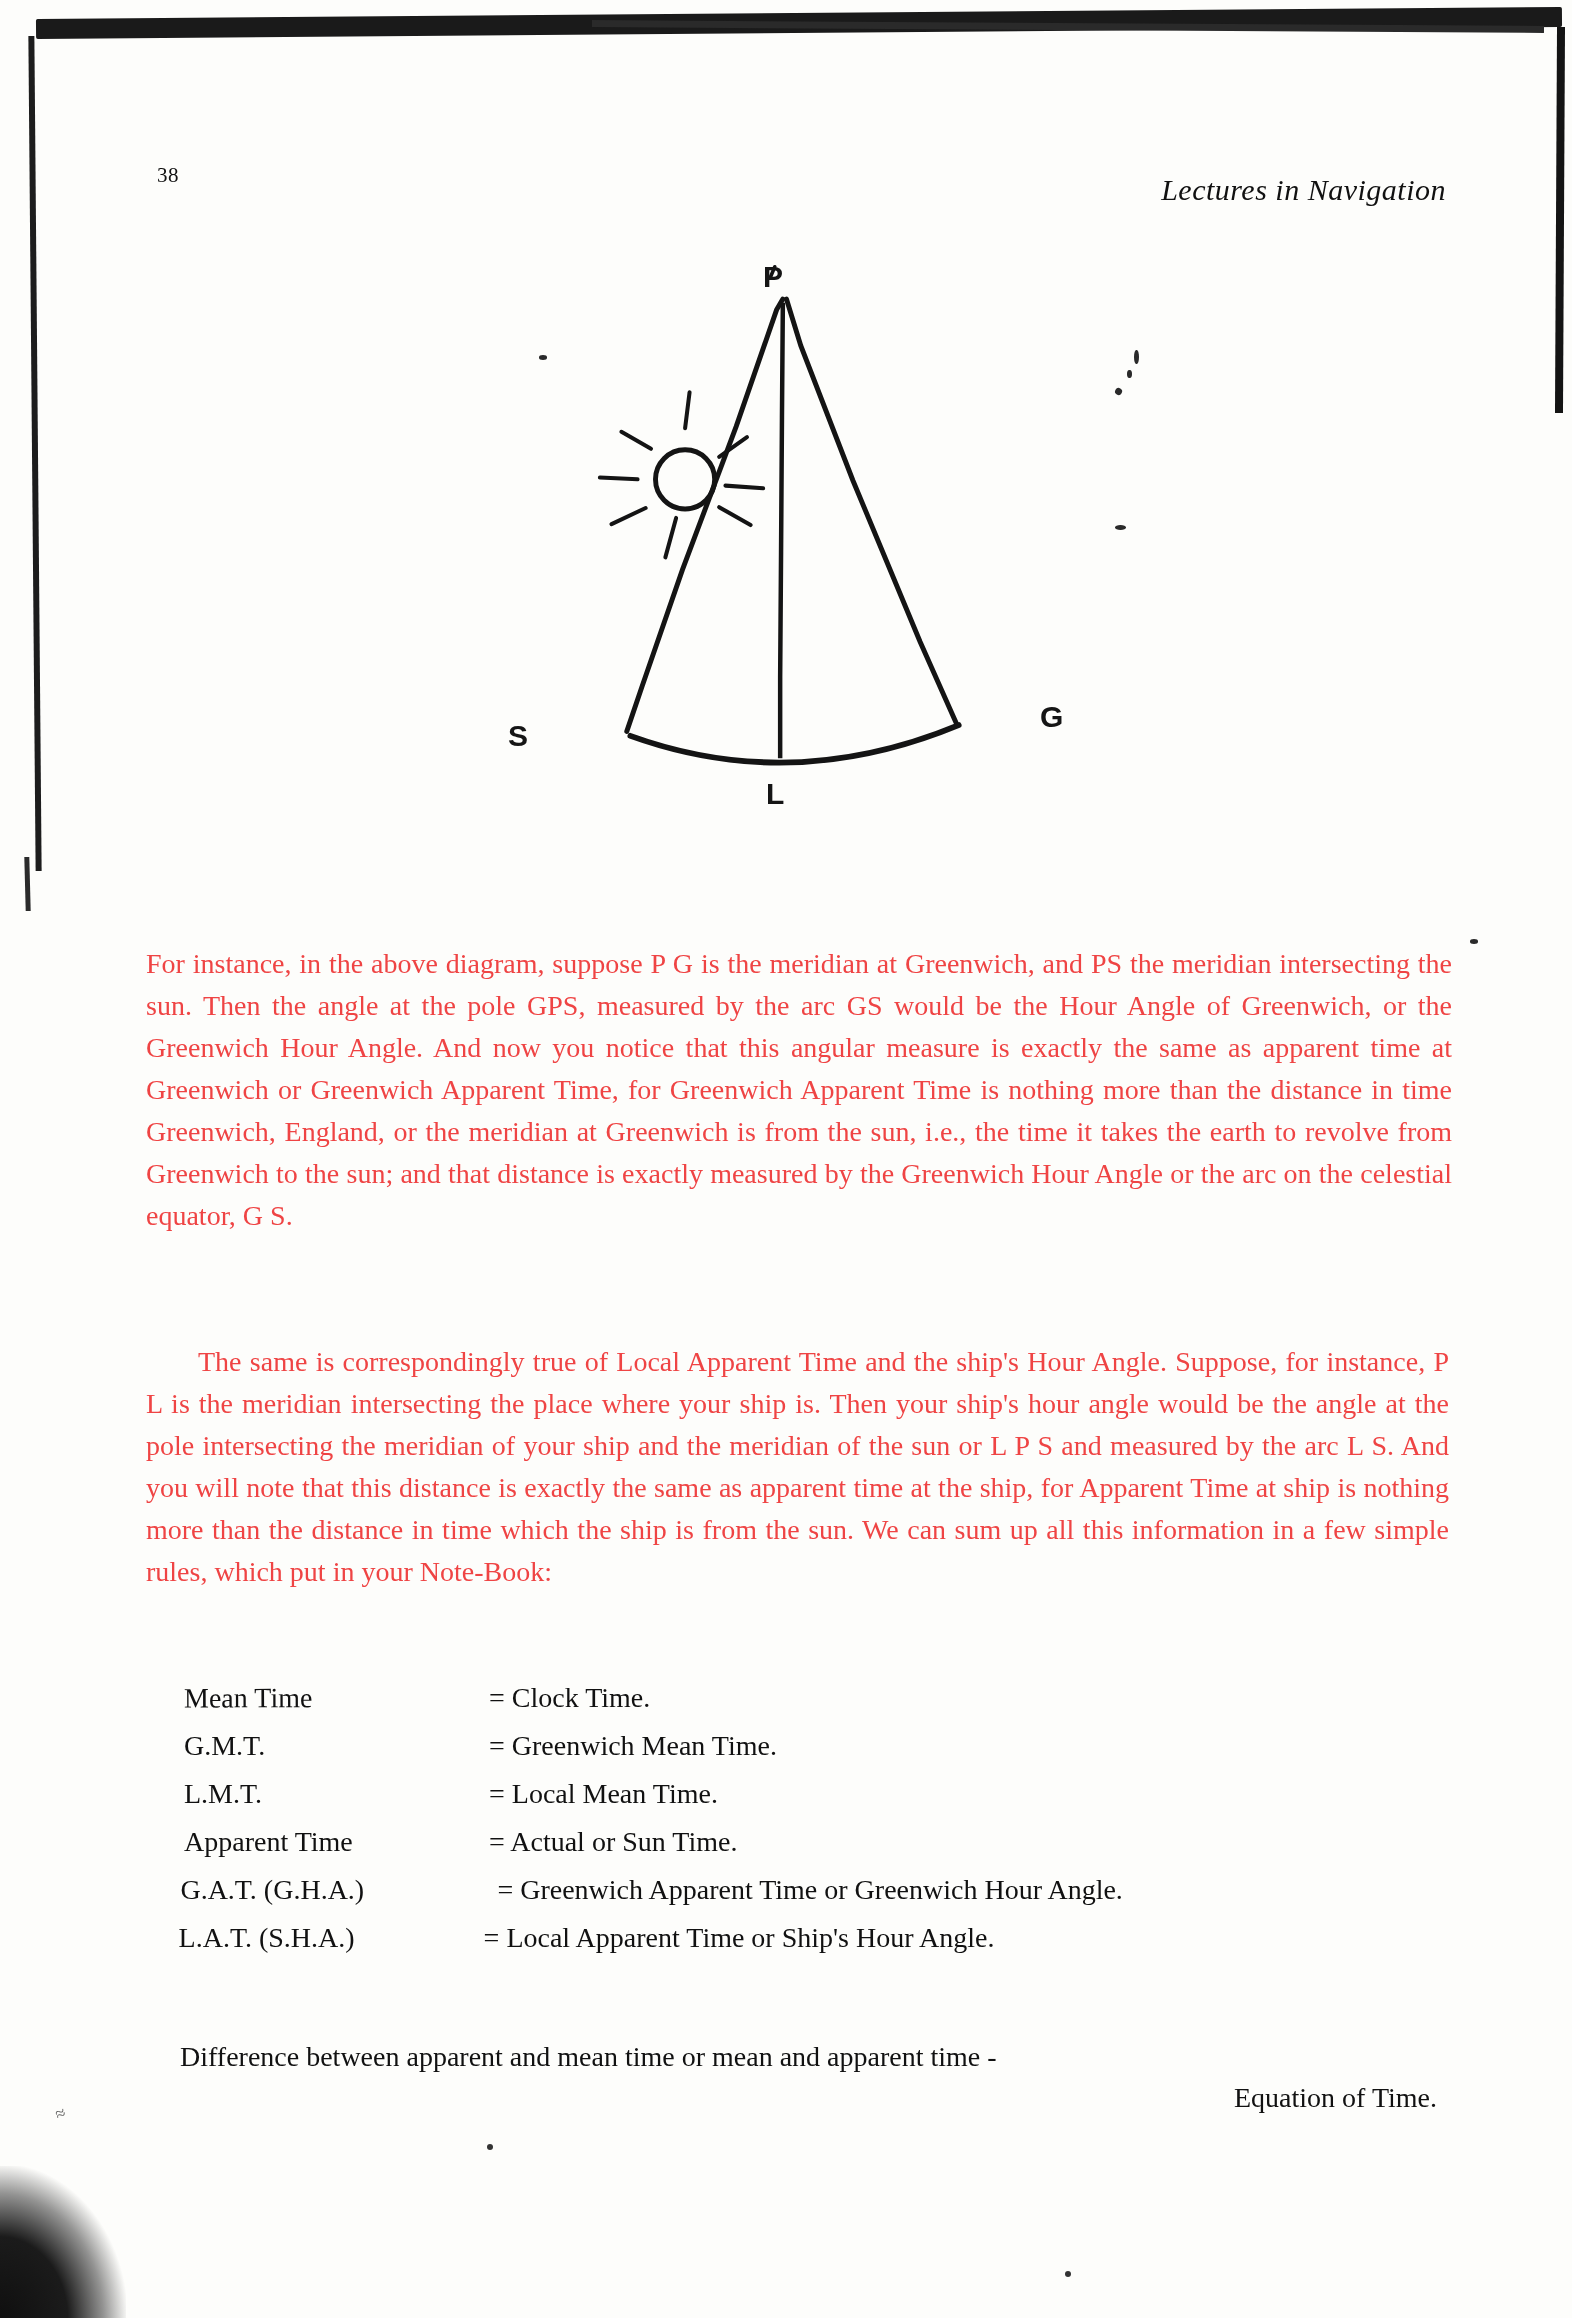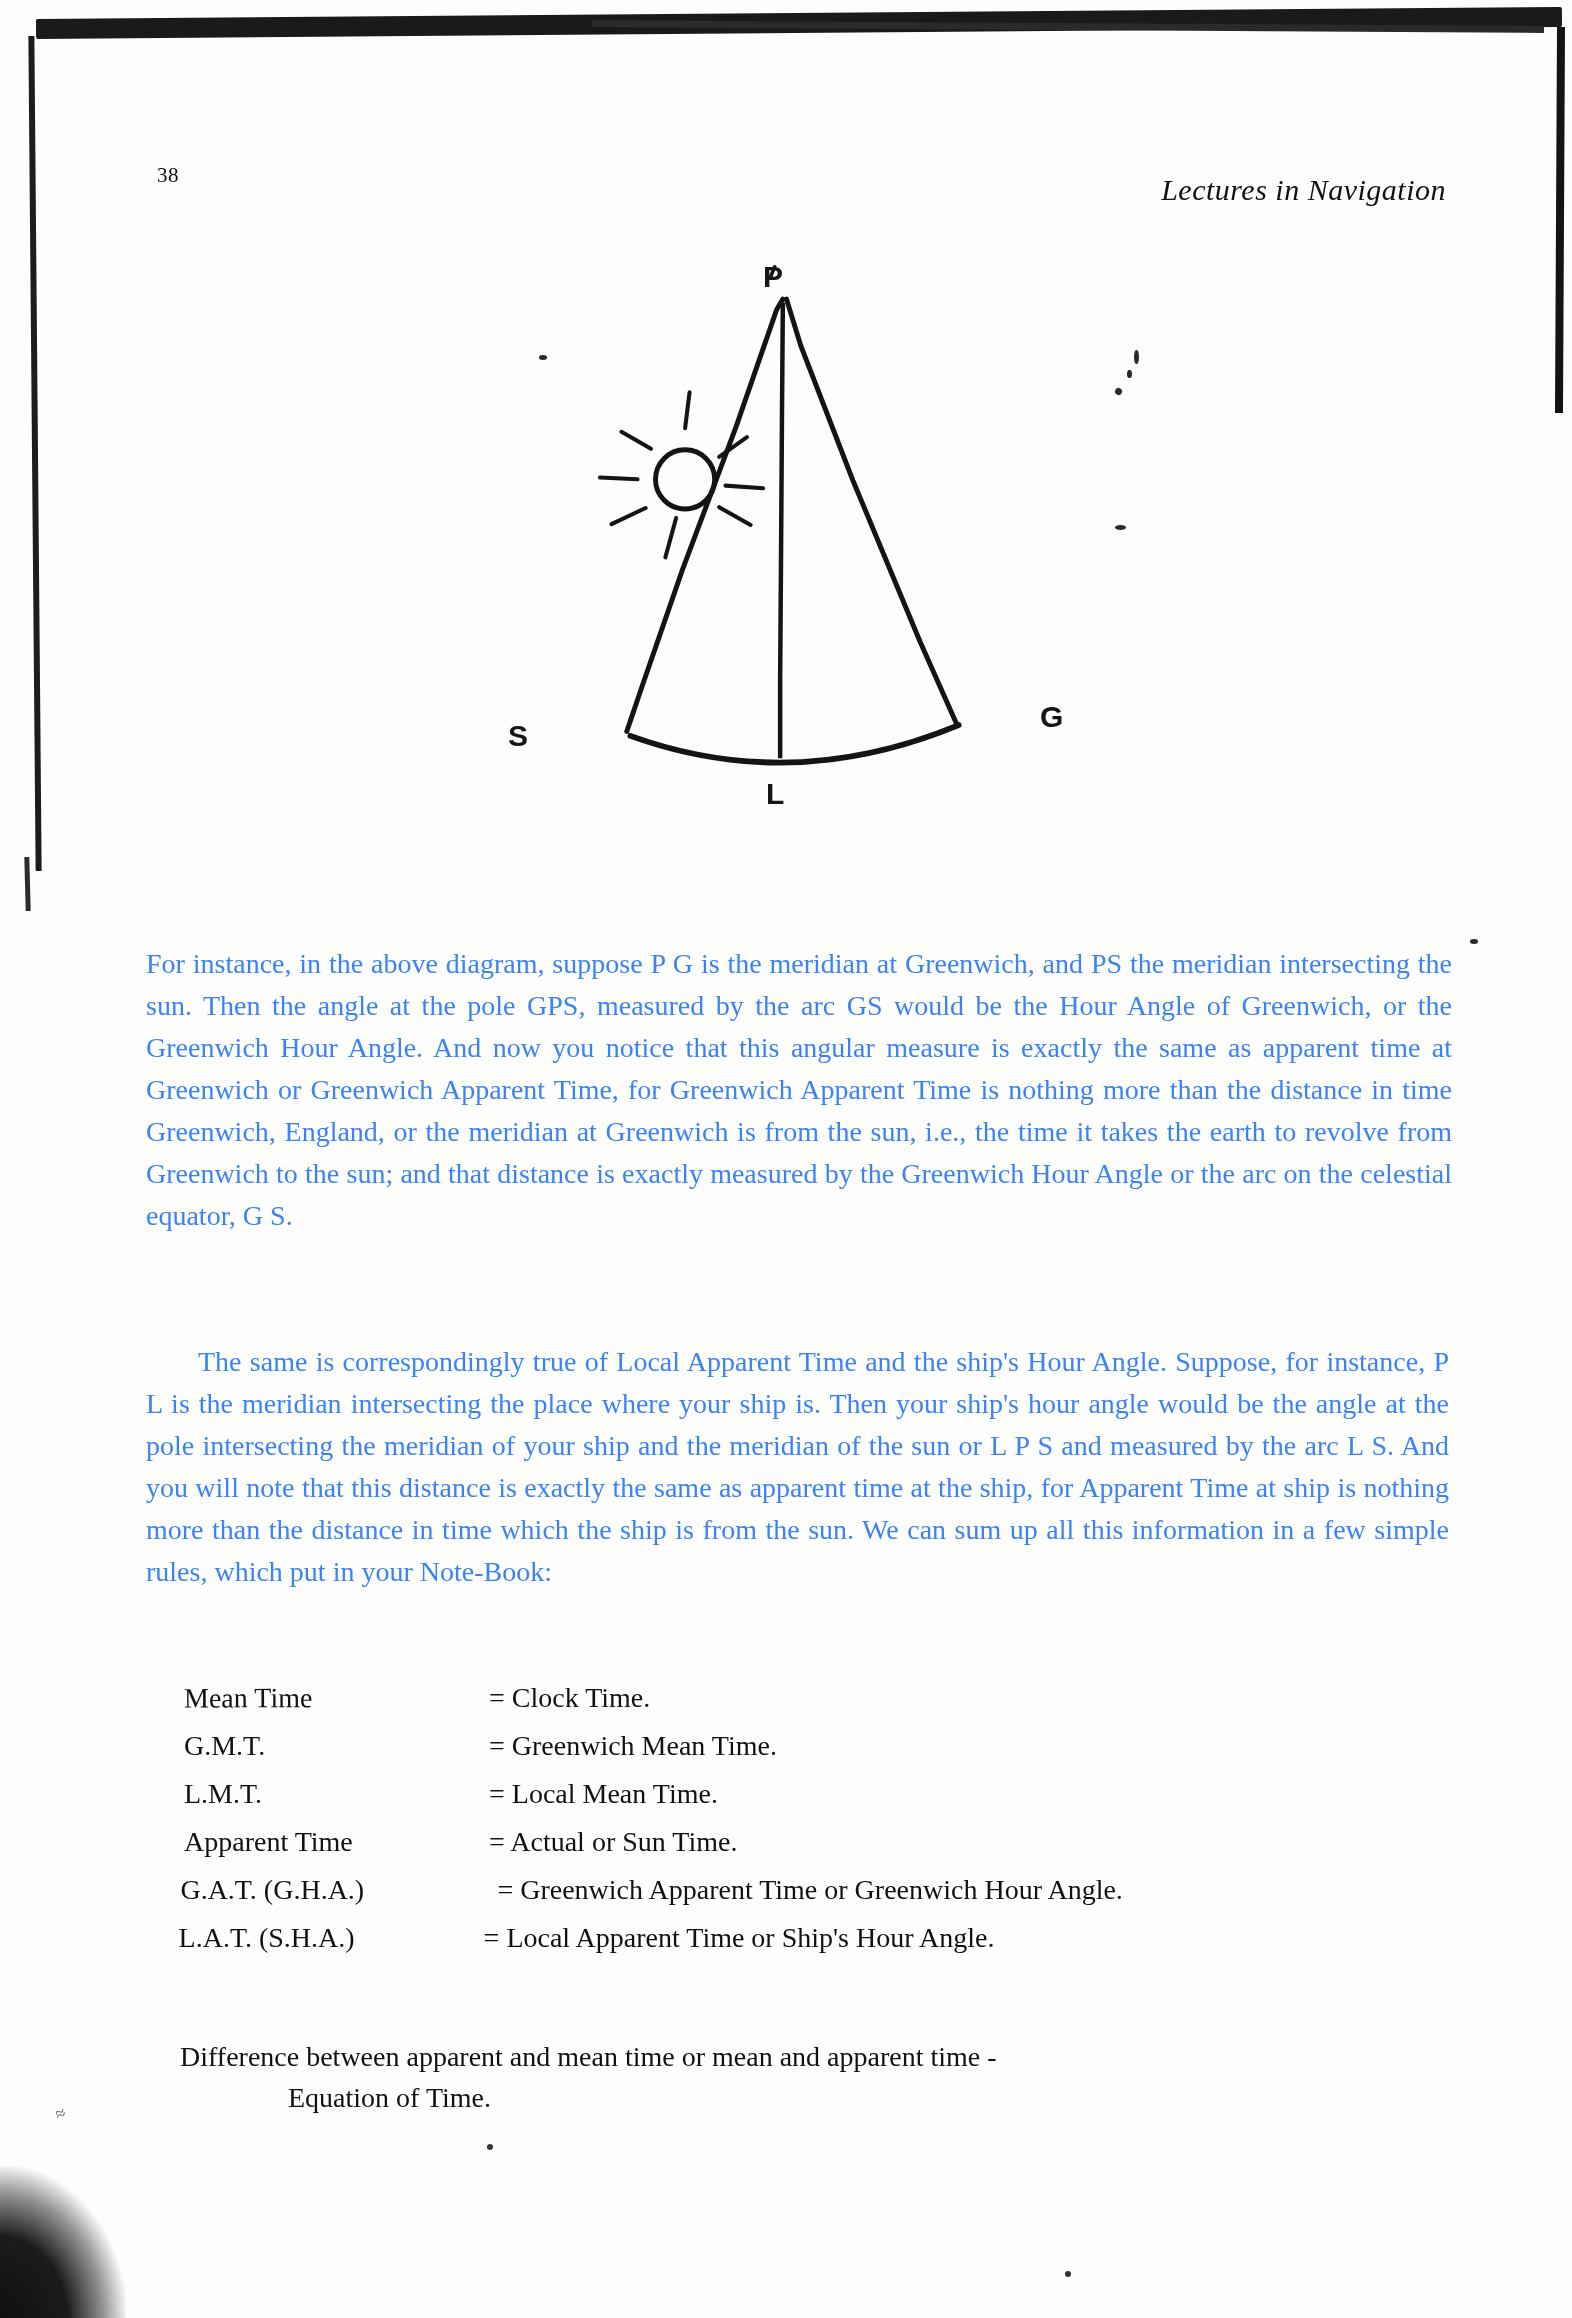--- a/index.html
+++ b/index.html
@@ -122,21 +122,21 @@
     background: #2a2a2a;
     border-radius: 50%;
   }
 
   
   .para {
     position: absolute;
     font-size: 28px;
     line-height: 42px;
     text-align: justify;
-    color: #3b82f6;
+    color: #ef4444;
   }
   .para1 {
     left: 146px; top: 915px;
     width: 1306px;
   }
   .para2 {
     left: 146px; top: 1313px;
     width: 1303px;
     text-indent: 52px;
   }
@@ -165,21 +165,21 @@
   .rule-row.r5 { margin-left: -3.6px; gap: 12px; }
   .rule-row.r6 { margin-left: -5.4px; }
 
   #closing {
     position: absolute;
     left: 180px; top: 2036px;
     width: 1257px;
     font-size: 28px;
     line-height: 41px;
   }
-  #closing .ln2 { margin-left: 108px; }
+  #closing .ln2 { margin-left: 108px; text-align: right; }
 
   .dot-mark {
     position: absolute;
     width: 6.3px; height: 6.3px;
     background: #333;
     border-radius: 50%;
   }
 </style>
 </head>
 <body>

